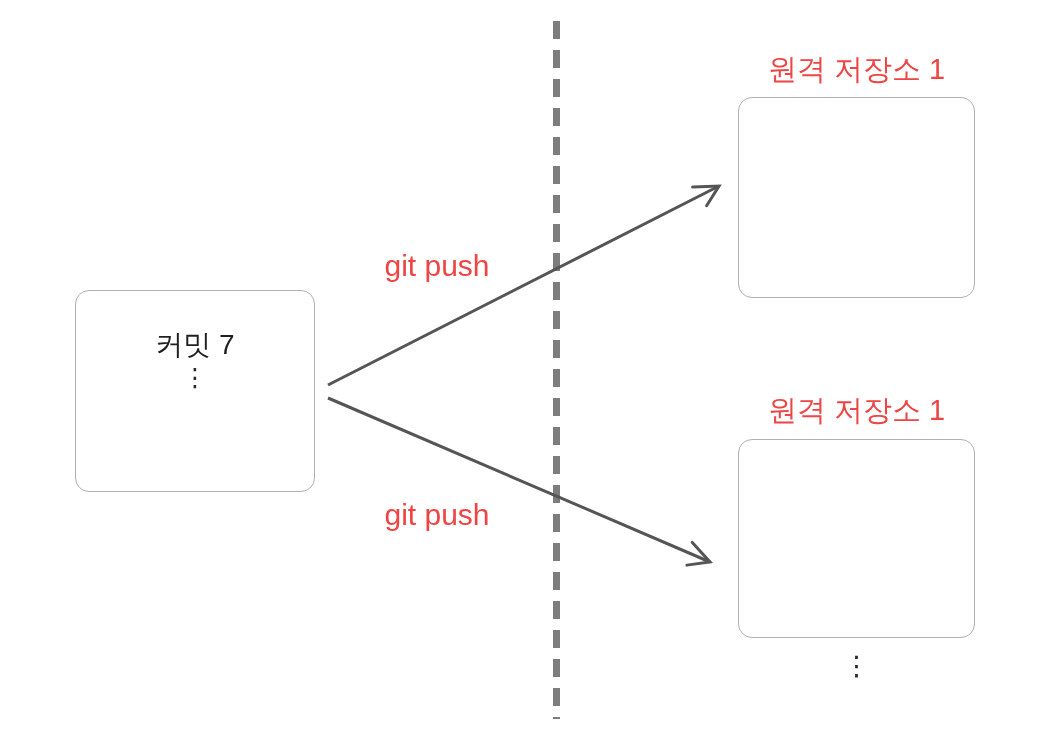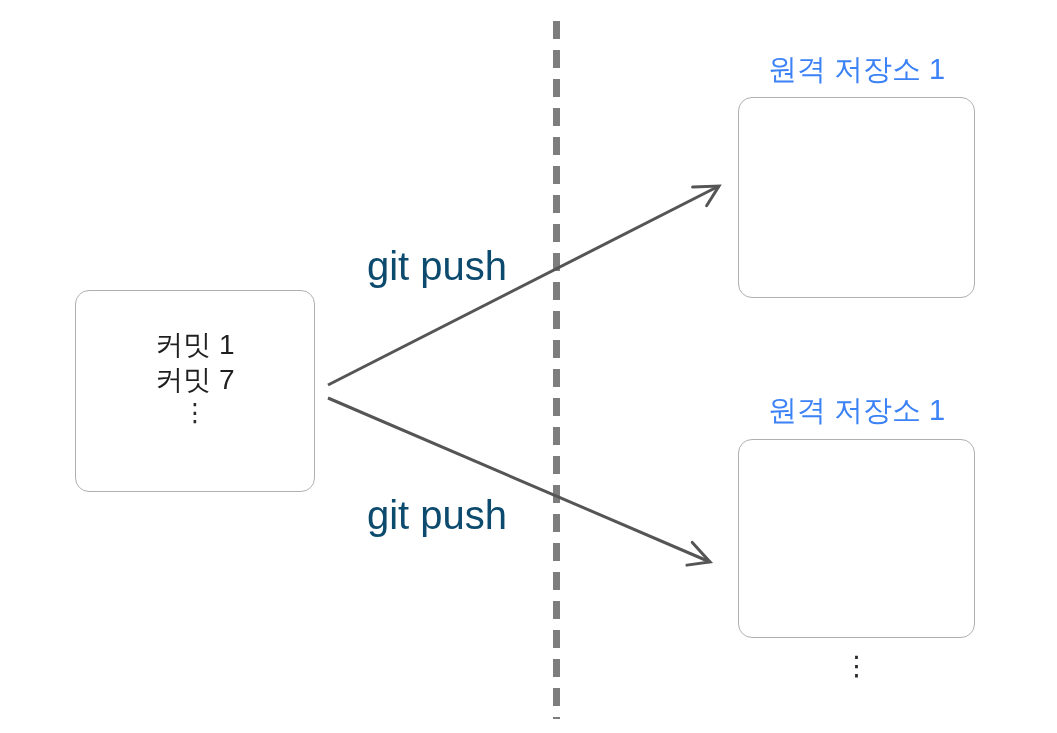--- a/index.html
+++ b/index.html
@@ -32,21 +32,21 @@
   }
   .box-local  { left: 75px;  top: 290px; width: 240px; height: 202px; }
   .box-remote1{ left: 738px; top: 97px;  width: 237px; height: 201px; }
   .box-remote2{ left: 738px; top: 439px; width: 237px; height: 199px; }
 
   .box-title {
     position: absolute;
     text-align: center;
     font-size: 29px;
     line-height: 32px;
-    color: #3b82f6;
+    color: #ef4444;
     z-index: 3;
     white-space: nowrap;
   }
   .title-local  { left: 75px;  top: 243px; width: 240px; }
   .title-remote1{ left: 738px; top: 53px;  width: 237px; }
   .title-remote2{ left: 738px; top: 394px; width: 237px; }
 
   .commit-list {
     padding-top: 36px;
     text-align: center;
@@ -70,23 +70,23 @@
     text-align: center;
     font-size: 27px;
     line-height: 40px;
     color: #2a2a2a;
     z-index: 2;
   }
   .push-label {
     position: absolute;
     width: 160px;
     text-align: center;
-    font-size: 40px;
+    font-size: 30px;
     line-height: 34px;
-    color: #0c4a6e;
+    color: #ef4444;
     z-index: 3;
     white-space: nowrap;
   }
   .push-label-1 { left: 357px; top: 249px; }
   .push-label-2 { left: 357px; top: 498px; }
 </style>
 </head>
 <body>
 
 <div id="canvas">
@@ -97,21 +97,20 @@
         <polyline points="4,4 28,15 8,27" fill="none" stroke="#555555" stroke-width="3" stroke-linecap="round"></polyline>
       </marker>
     </defs>
     <line x1="556.5" y1="21" x2="556.5" y2="719" stroke="#7d7d7d" stroke-width="7" stroke-dasharray="18 11"></line>
     <line x1="328" y1="385" x2="719" y2="186" stroke="#555555" stroke-width="3" marker-end="url(#arrowhead)"></line>
     <line x1="328" y1="398" x2="710" y2="562" stroke="#555555" stroke-width="3" marker-end="url(#arrowhead)"></line>
   </svg>
 
   <div class="repo-box box-local">
     <div class="commit-list">
-      <div class="commit-line">커밋 1</div>
       <div class="commit-line">커밋 7</div>
       <div class="vdots">⋮</div>
     </div>
   </div>
 
   <div class="box-title title-remote1">원격 저장소 1</div>
   <div class="repo-box box-remote1"></div>
 
   <div class="box-title title-remote2">원격 저장소 1</div>
   <div class="repo-box box-remote2"></div>

